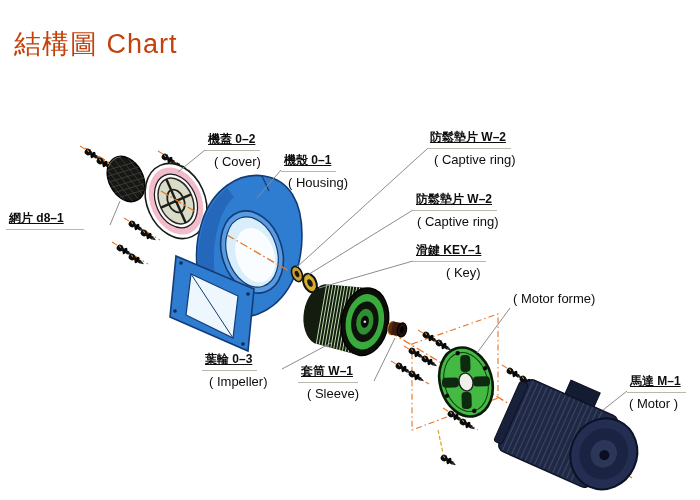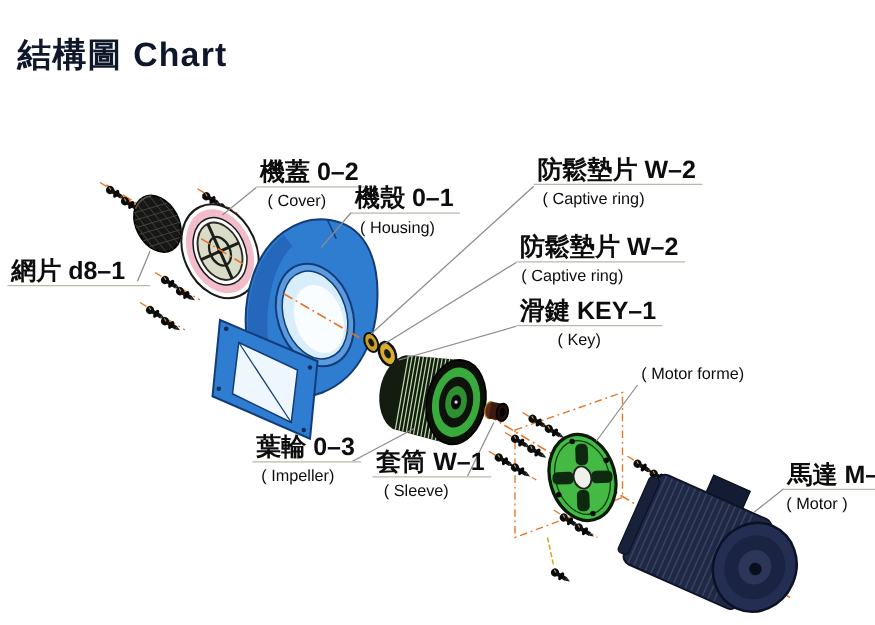--- a/index.html
+++ b/index.html
@@ -1,28 +1,28 @@
 <!DOCTYPE html>
 <html><head>
 <meta charset="utf-8">
 <style>
   html,body{margin:0;padding:0;}
   body{
     width:700px;height:500px;background:#ffffff;position:relative;
     font-family:"Liberation Sans","DejaVu Sans",sans-serif;overflow:hidden;
   }
   #title{
-    position:absolute;left:14px;top:26px;font-size:27px;color:#0f172a;
-    letter-spacing:1px;font-weight:700;
+    position:absolute;left:14px;top:26px;font-size:27px;color:#c2410c;
+    letter-spacing:1px;font-weight:400;
   }
   #diagram-svg{position:absolute;left:0;top:0;}
   .label{position:absolute;white-space:nowrap;color:#0d0d0d;z-index:5;}
   .label .zh{
-    display:inline-block;font-size:20px;font-weight:bold;line-height:18px;
-    padding:0 5px 2px 3px;border-bottom:1.5px solid #b9b9ab;
+    display:inline-block;font-size:12px;font-weight:bold;line-height:18px;
+    padding:0 5px 2px 3px;border-bottom:1.5px solid #b9b9ab;text-decoration:underline;
   }
   .label .en{font-size:13px;line-height:15px;margin-top:3px;font-weight:normal;}
   
   #label-mesh .zh{padding-right:20px;}
   #label-mesh .en{margin-left:-3px;margin-top:7px;}
   #label-cover .en{margin-left:9px;}
   #label-housing .en{margin-left:7px;}
   #label-w3 .en{margin-left:7px;}
   #label-w2 .en{margin-left:4px;}
   #label-key .en{margin-left:33px;}

